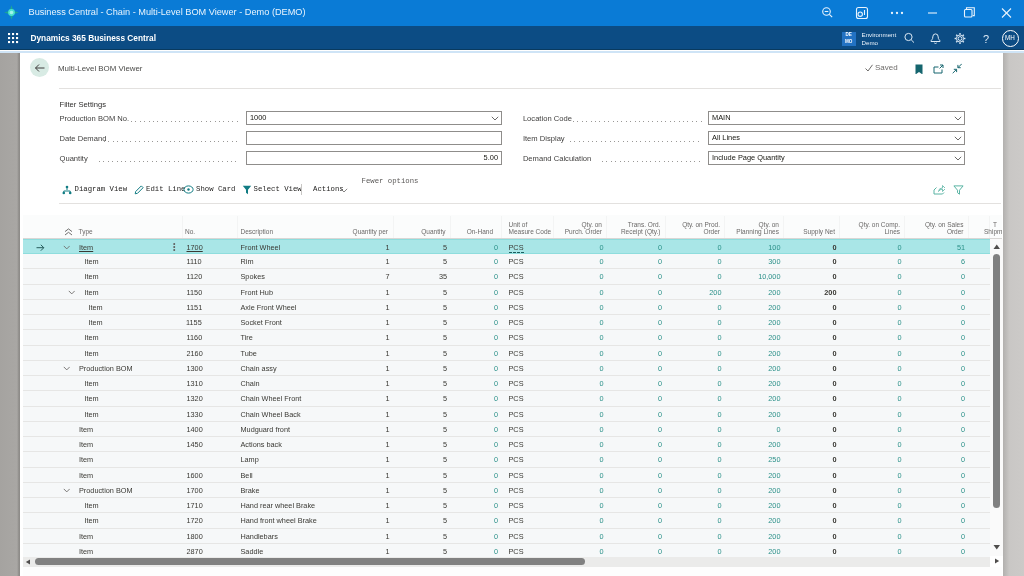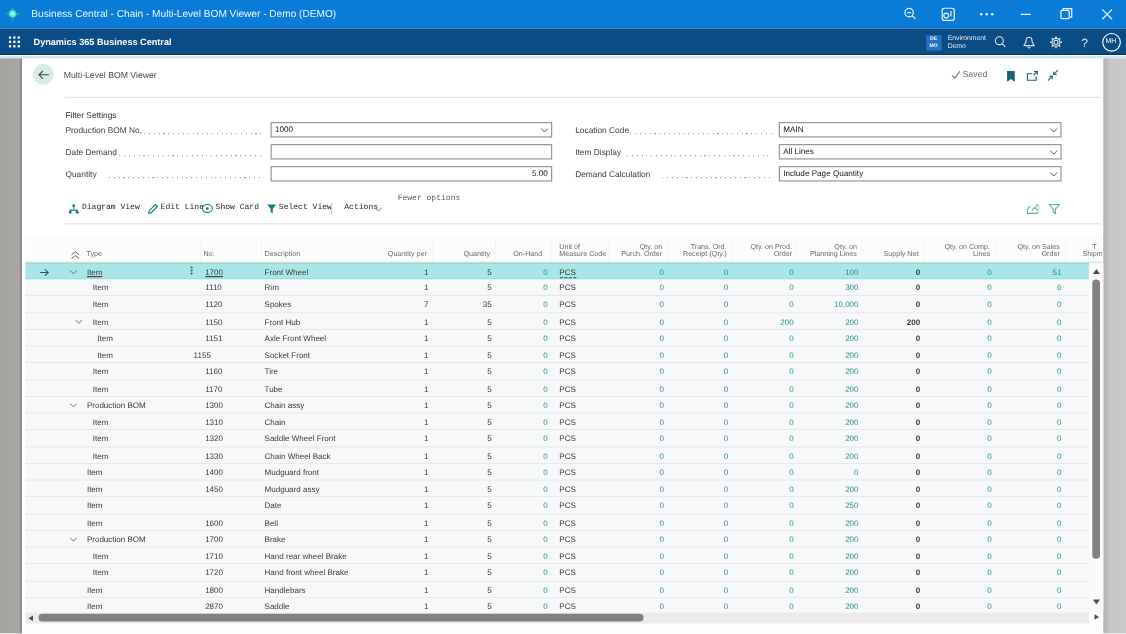--- a/index.html
+++ b/index.html
@@ -354,21 +354,21 @@
 <div class="abs cell num teal" style="right:386.5px;top:0;">0</div>
 <div class="abs cell num teal" style="right:328px;top:0;">0</div>
 <div class="abs cell num teal" style="right:268.5px;top:0;">0</div>
 <div class="abs cell num teal" style="right:209.5px;top:0;">200</div>
 <div class="abs cell num bold" style="right:153.5px;top:0;">0</div>
 <div class="abs cell num teal" style="right:88.5px;top:0;">0</div>
 <div class="abs cell num teal" style="right:25px;top:0;">0</div>
 </div>
 <div class="abs" style="left:0;top:76.25px;width:967px;height:15.25px;background:#f6f8f9;border-bottom:1px solid #e6e6e5;">
 <div class="abs cell" style="left:65.5px;top:0;">Item</div>
-<div class="abs cell" style="left:153px;top:0;">1155</div>
+<div class="abs cell" style="left:163px;top:0;">1155</div>
 <div class="abs cell" style="left:217.5px;top:0;">Socket Front</div>
 <div class="abs cell num" style="right:600.5px;top:0;">1</div>
 <div class="abs cell num" style="right:543px;top:0;">5</div>
 <div class="abs cell num teal" style="right:492px;top:0;">0</div>
 <div class="abs cell" style="left:485.5px;top:0;">PCS</div>
 <div class="abs cell num teal" style="right:386.5px;top:0;">0</div>
 <div class="abs cell num teal" style="right:328px;top:0;">0</div>
 <div class="abs cell num teal" style="right:268.5px;top:0;">0</div>
 <div class="abs cell num teal" style="right:209.5px;top:0;">200</div>
 <div class="abs cell num bold" style="right:153.5px;top:0;">0</div>
@@ -386,21 +386,21 @@
 <div class="abs cell num teal" style="right:386.5px;top:0;">0</div>
 <div class="abs cell num teal" style="right:328px;top:0;">0</div>
 <div class="abs cell num teal" style="right:268.5px;top:0;">0</div>
 <div class="abs cell num teal" style="right:209.5px;top:0;">200</div>
 <div class="abs cell num bold" style="right:153.5px;top:0;">0</div>
 <div class="abs cell num teal" style="right:88.5px;top:0;">0</div>
 <div class="abs cell num teal" style="right:25px;top:0;">0</div>
 </div>
 <div class="abs" style="left:0;top:106.75px;width:967px;height:15.25px;background:#f6f8f9;border-bottom:1px solid #e6e6e5;">
 <div class="abs cell" style="left:61.4px;top:0;">Item</div>
-<div class="abs cell" style="left:163.5px;top:0;">1170</div>
+<div class="abs cell" style="left:163.5px;top:0;">2160</div>
 <div class="abs cell" style="left:217.5px;top:0;">Tube</div>
 <div class="abs cell num" style="right:600.5px;top:0;">1</div>
 <div class="abs cell num" style="right:543px;top:0;">5</div>
 <div class="abs cell num teal" style="right:492px;top:0;">0</div>
 <div class="abs cell" style="left:485.5px;top:0;">PCS</div>
 <div class="abs cell num teal" style="right:386.5px;top:0;">0</div>
 <div class="abs cell num teal" style="right:328px;top:0;">0</div>
 <div class="abs cell num teal" style="right:268.5px;top:0;">0</div>
 <div class="abs cell num teal" style="right:209.5px;top:0;">200</div>
 <div class="abs cell num bold" style="right:153.5px;top:0;">0</div>
@@ -440,21 +440,21 @@
 <div class="abs cell num teal" style="right:328px;top:0;">0</div>
 <div class="abs cell num teal" style="right:268.5px;top:0;">0</div>
 <div class="abs cell num teal" style="right:209.5px;top:0;">200</div>
 <div class="abs cell num bold" style="right:153.5px;top:0;">0</div>
 <div class="abs cell num teal" style="right:88.5px;top:0;">0</div>
 <div class="abs cell num teal" style="right:25px;top:0;">0</div>
 </div>
 <div class="abs" style="left:0;top:152.5px;width:967px;height:15.25px;background:#f6f8f9;border-bottom:1px solid #e6e6e5;">
 <div class="abs cell" style="left:61.4px;top:0;">Item</div>
 <div class="abs cell" style="left:163.5px;top:0;">1320</div>
-<div class="abs cell" style="left:217.5px;top:0;">Saddle Wheel Front</div>
+<div class="abs cell" style="left:217.5px;top:0;">Chain Wheel Front</div>
 <div class="abs cell num" style="right:600.5px;top:0;">1</div>
 <div class="abs cell num" style="right:543px;top:0;">5</div>
 <div class="abs cell num teal" style="right:492px;top:0;">0</div>
 <div class="abs cell" style="left:485.5px;top:0;">PCS</div>
 <div class="abs cell num teal" style="right:386.5px;top:0;">0</div>
 <div class="abs cell num teal" style="right:328px;top:0;">0</div>
 <div class="abs cell num teal" style="right:268.5px;top:0;">0</div>
 <div class="abs cell num teal" style="right:209.5px;top:0;">200</div>
 <div class="abs cell num bold" style="right:153.5px;top:0;">0</div>
 <div class="abs cell num teal" style="right:88.5px;top:0;">0</div>
@@ -488,37 +488,37 @@
 <div class="abs cell num teal" style="right:328px;top:0;">0</div>
 <div class="abs cell num teal" style="right:268.5px;top:0;">0</div>
 <div class="abs cell num teal" style="right:209.5px;top:0;">0</div>
 <div class="abs cell num bold" style="right:153.5px;top:0;">0</div>
 <div class="abs cell num teal" style="right:88.5px;top:0;">0</div>
 <div class="abs cell num teal" style="right:25px;top:0;">0</div>
 </div>
 <div class="abs" style="left:0;top:198.25px;width:967px;height:15.25px;background:#f6f8f9;border-bottom:1px solid #e6e6e5;">
 <div class="abs cell" style="left:56.0px;top:0;">Item</div>
 <div class="abs cell" style="left:163.5px;top:0;">1450</div>
-<div class="abs cell" style="left:217.5px;top:0;">Mudguard assy</div>
+<div class="abs cell" style="left:217.5px;top:0;">Actions back</div>
 <div class="abs cell num" style="right:600.5px;top:0;">1</div>
 <div class="abs cell num" style="right:543px;top:0;">5</div>
 <div class="abs cell num teal" style="right:492px;top:0;">0</div>
 <div class="abs cell" style="left:485.5px;top:0;">PCS</div>
 <div class="abs cell num teal" style="right:386.5px;top:0;">0</div>
 <div class="abs cell num teal" style="right:328px;top:0;">0</div>
 <div class="abs cell num teal" style="right:268.5px;top:0;">0</div>
 <div class="abs cell num teal" style="right:209.5px;top:0;">200</div>
 <div class="abs cell num bold" style="right:153.5px;top:0;">0</div>
 <div class="abs cell num teal" style="right:88.5px;top:0;">0</div>
 <div class="abs cell num teal" style="right:25px;top:0;">0</div>
 </div>
 <div class="abs" style="left:0;top:213.5px;width:967px;height:15.25px;background:#f6f8f9;border-bottom:1px solid #e6e6e5;">
 <div class="abs cell" style="left:56.0px;top:0;">Item</div>
 <div class="abs cell" style="left:163.5px;top:16px;">1500</div>
-<div class="abs cell" style="left:217.5px;top:0;">Date</div>
+<div class="abs cell" style="left:217.5px;top:0;">Lamp</div>
 <div class="abs cell num" style="right:600.5px;top:0;">1</div>
 <div class="abs cell num" style="right:543px;top:0;">5</div>
 <div class="abs cell num teal" style="right:492px;top:0;">0</div>
 <div class="abs cell" style="left:485.5px;top:0;">PCS</div>
 <div class="abs cell num teal" style="right:386.5px;top:0;">0</div>
 <div class="abs cell num teal" style="right:328px;top:0;">0</div>
 <div class="abs cell num teal" style="right:268.5px;top:0;">0</div>
 <div class="abs cell num teal" style="right:209.5px;top:0;">250</div>
 <div class="abs cell num bold" style="right:153.5px;top:0;">0</div>
 <div class="abs cell num teal" style="right:88.5px;top:0;">0</div>

